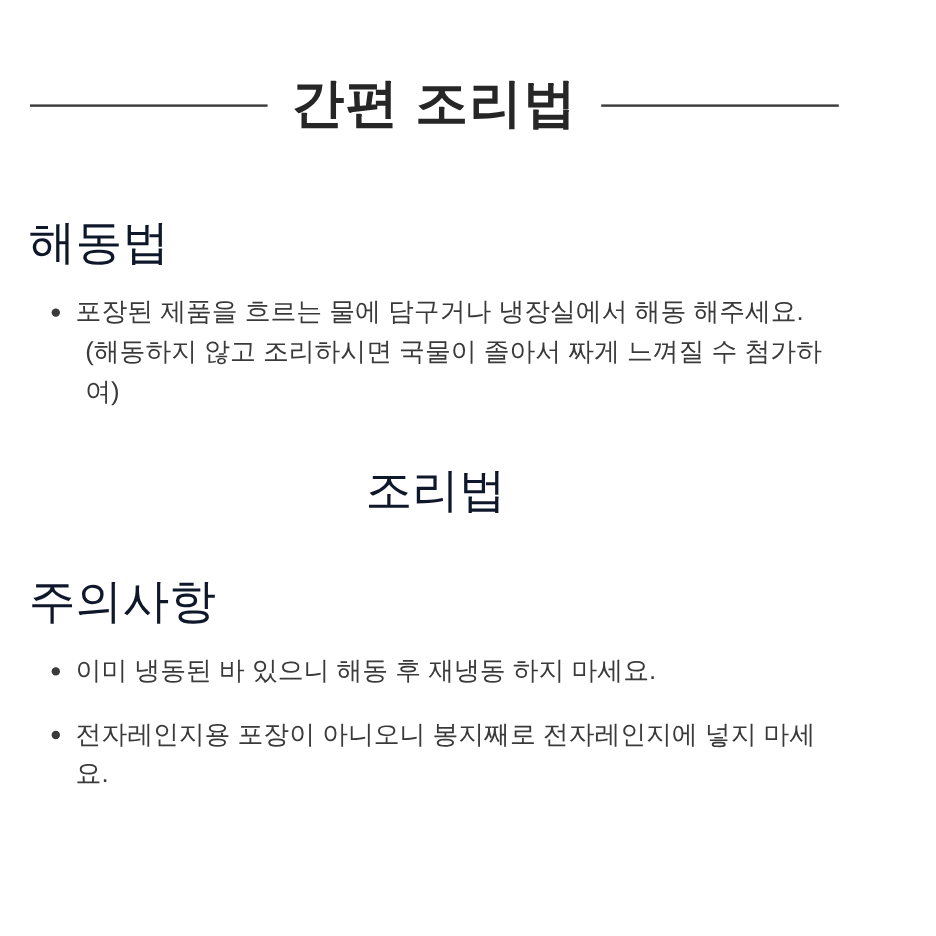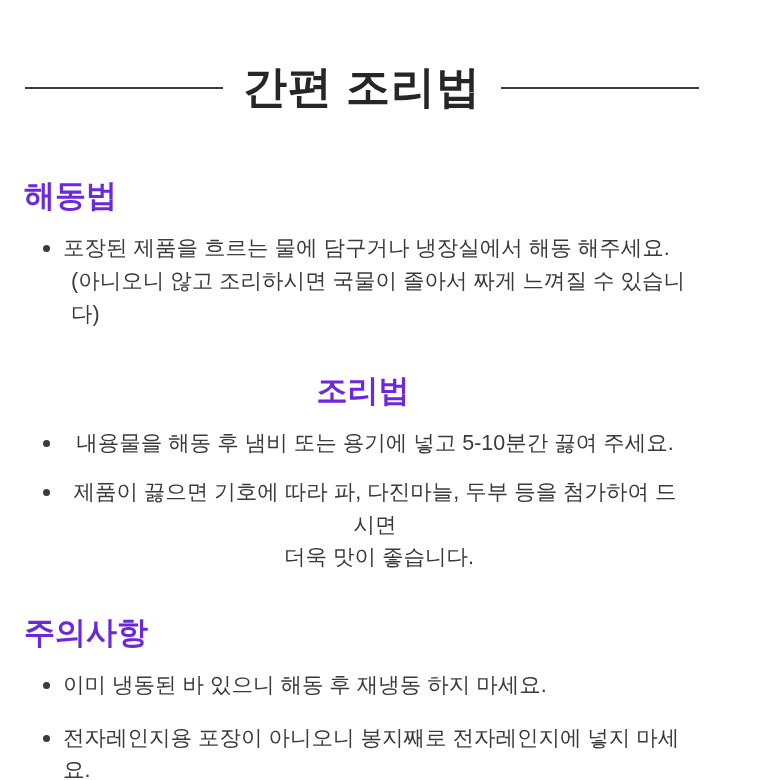--- a/index.html
+++ b/index.html
@@ -47,23 +47,23 @@
     color: #262626;
     white-space: nowrap;
     line-height: 1.1;
   }
 
   
   .section {
     margin-bottom: 30px;
   }
   .section-title {
-    font-size: 31px;
-    font-weight: bold;
-    color: #6d28d9;
+    font-size: 39px;
+    font-weight: normal;
+    color: #0f172a;
     margin: 0 0 14px 2px;
     letter-spacing: 0px;
   }
 
   .bullet-list {
     list-style: none;
     margin: 15px;
     padding: 0;
   }
   .bullet-item {
@@ -106,36 +106,27 @@
     <div class="rule left"></div>
     <h1 class="main-title">간편 조리법</h1>
     <div class="rule right"></div>
   </div>
 
   <div class="section" id="section-thaw">
     <h2 class="section-title">해동법</h2>
     <ul class="bullet-list">
       <li class="bullet-item">
         <span>포장된 제품을 흐르는 물에 담구거나 냉장실에서 해동 해주세요.</span>
-        <span class="cont">(아니오니 않고 조리하시면 국물이 졸아서 짜게 느껴질 수 있습니다)</span>
+        <span class="cont">(해동하지 않고 조리하시면 국물이 졸아서 짜게 느껴질 수 첨가하여)</span>
       </li>
     </ul>
   </div>
 
   <div class="section" id="section-cook">
     <h2 class="section-title">조리법</h2>
-    <ul class="bullet-list">
-      <li class="bullet-item">
-        <span>내용물을 해동 후 냄비 또는 용기에 넣고 5-10분간 끓여 주세요.</span>
-      </li>
-      <li class="bullet-item">
-        <span>제품이 끓으면 기호에 따라 파, 다진마늘, 두부 등을 첨가하여 드시면</span>
-        <span class="cont">더욱 맛이 좋습니다.</span>
-      </li>
-    </ul>
   </div>
 
   <div class="section" id="section-caution">
     <h2 class="section-title">주의사항</h2>
     <ul class="bullet-list">
       <li class="bullet-item">
         <span>이미 냉동된 바 있으니 해동 후 재냉동 하지 마세요.</span>
       </li>
       <li class="bullet-item">
         <span>전자레인지용 포장이 아니오니 봉지째로 전자레인지에 넣지 마세요.</span>

